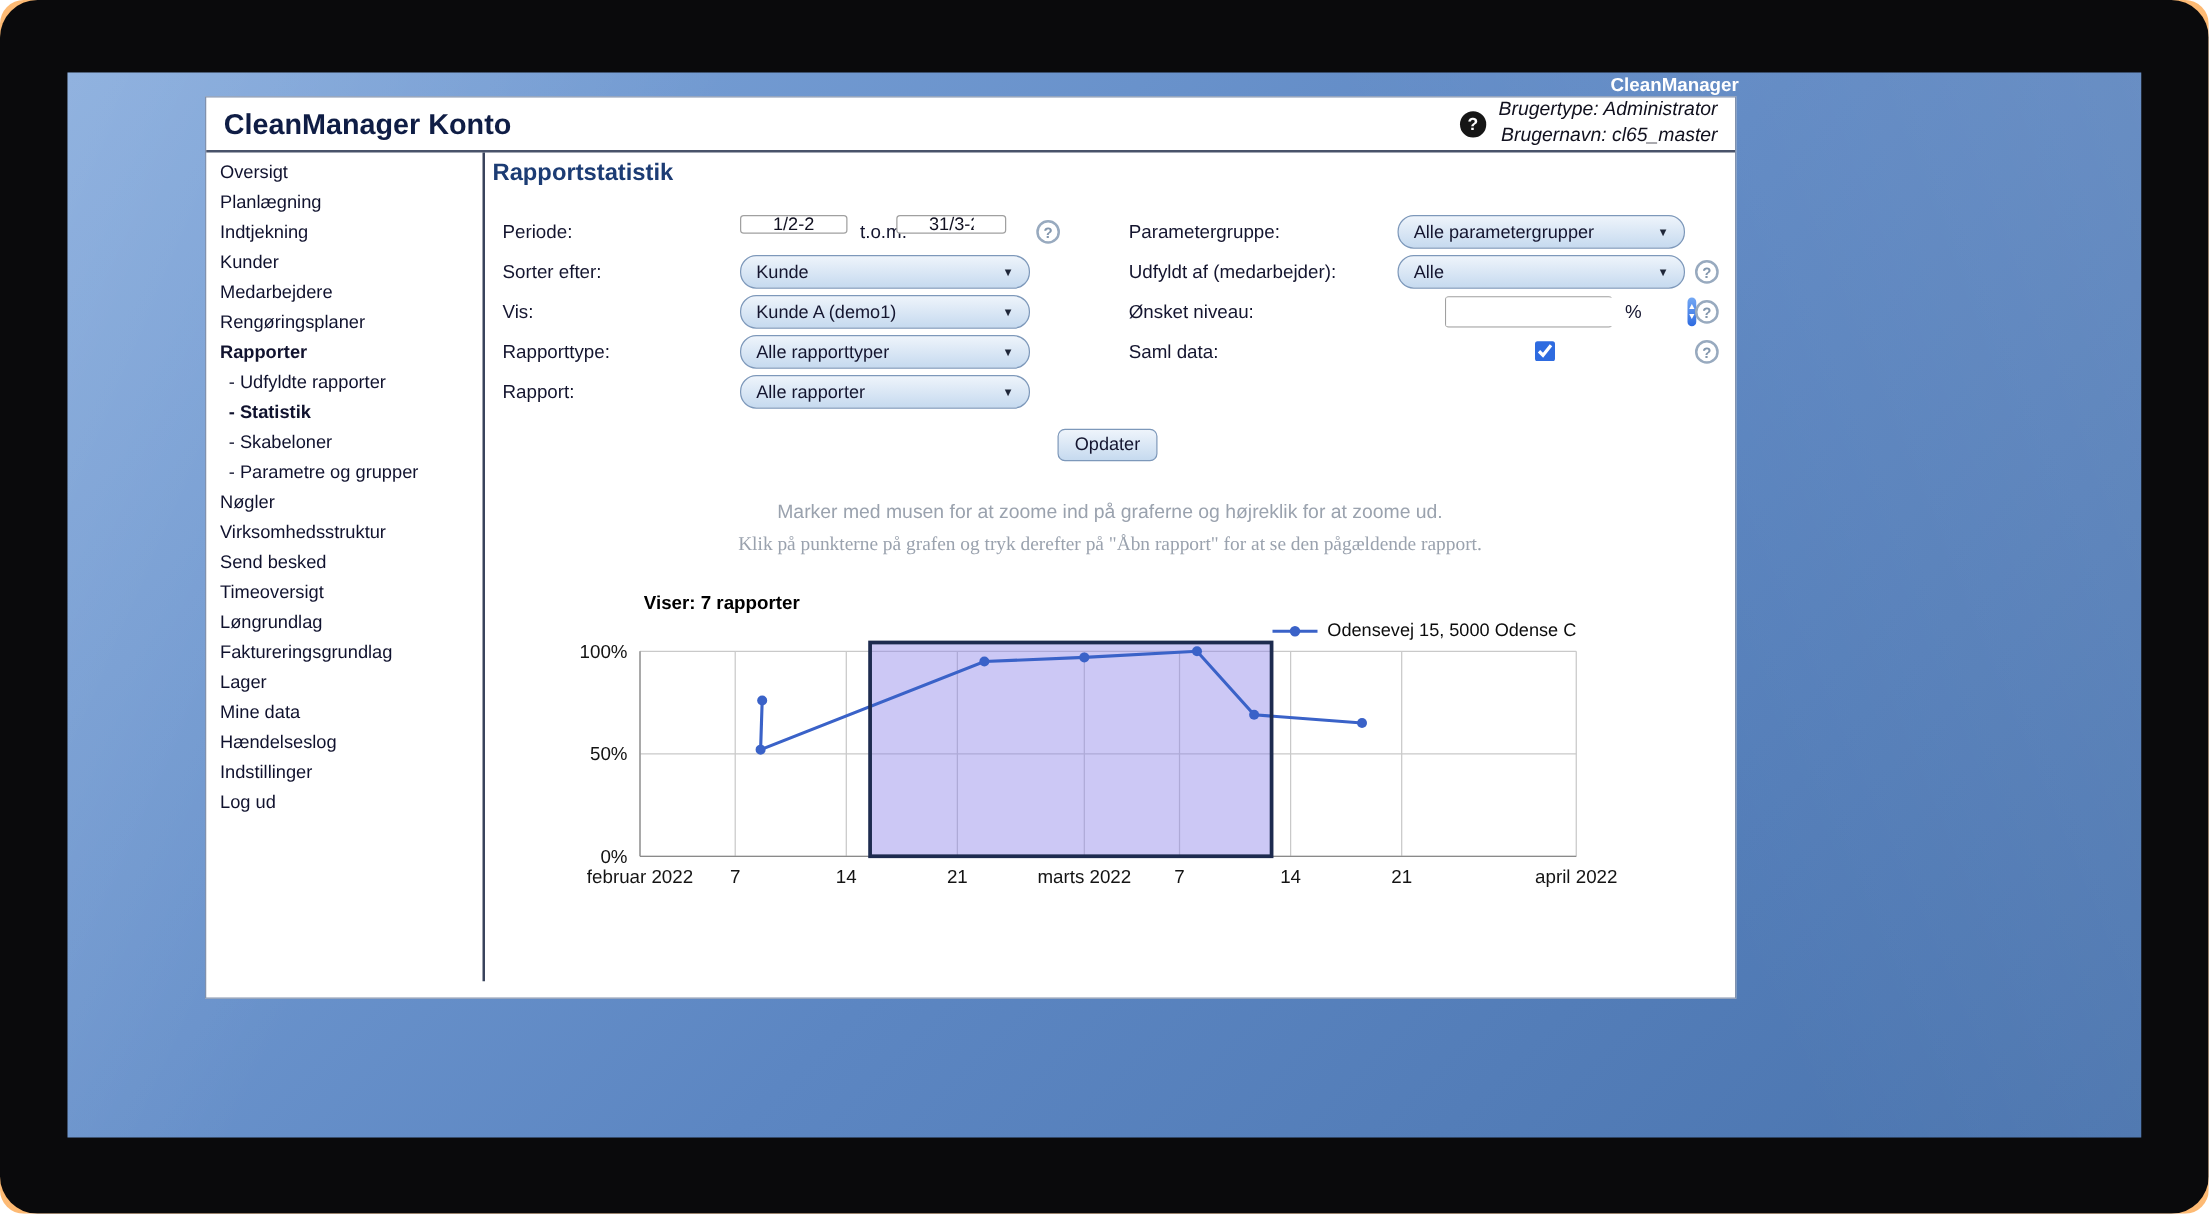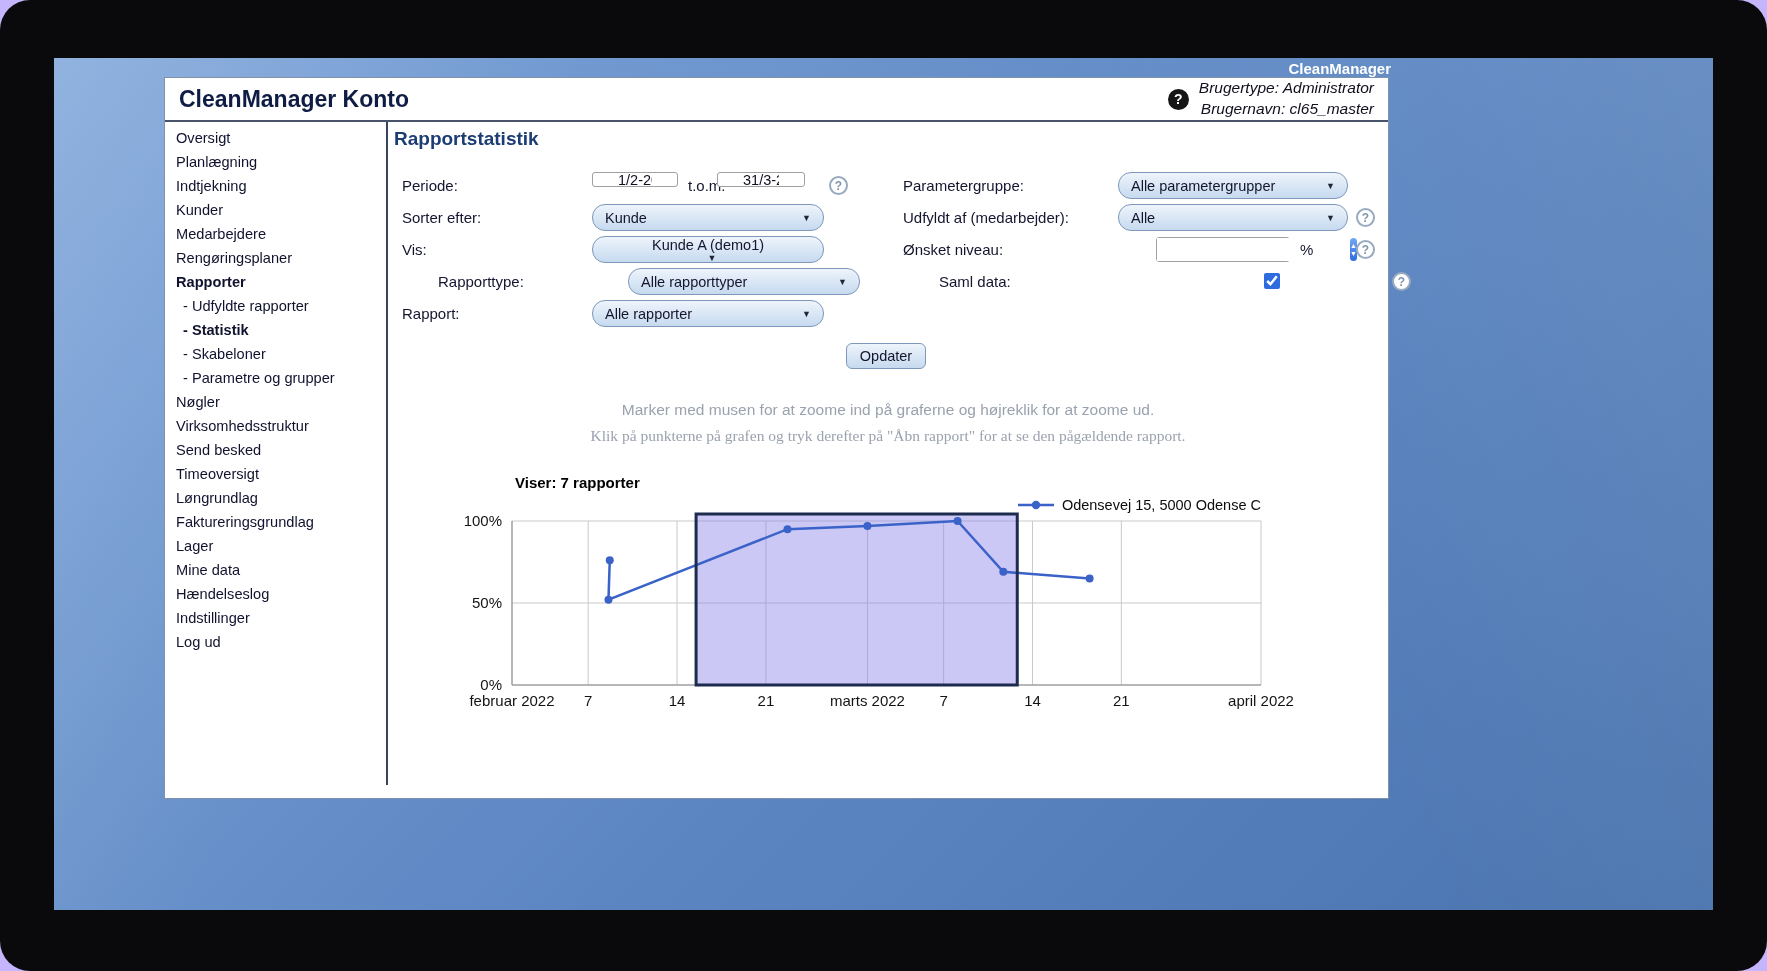--- a/index.html
+++ b/index.html
@@ -1,17 +1,17 @@
 <!DOCTYPE html>
 <html><head>
 <meta charset="utf-8">
 <style>
   * { margin:0; padding:0; box-sizing:border-box; }
   body { font-family:"Liberation Sans", sans-serif; background:#ffffff; }
-  .page { position:relative; width:1767px; height:971px; background:#c4b5fd; overflow:hidden; }
+  .page { position:relative; width:1767px; height:971px; background:#fdba74; overflow:hidden;border-radius:19px; }
   .frame { position:absolute; inset:0; background:#0a0a0c; border-radius:30px; }
   .desktop {
     position:absolute; left:54px; top:58px; width:1659px; height:852px;
     background:
       linear-gradient(115deg, rgba(255,255,255,0.14) 0%, rgba(255,255,255,0) 26%),
       linear-gradient(245deg, rgba(255,255,255,0.10) 0%, rgba(255,255,255,0) 32%),
       linear-gradient(135deg, #7fa6da 0%, #5c86c2 55%, #4a74ae 100%);
     overflow:hidden;
   }
   .watermark { position:absolute; top:2px; right:322px; color:#ffffff; font-weight:bold; font-size:15px; }
@@ -159,37 +159,37 @@
               <span class="flabel l-right">Udfyldt af (medarbejder):</span>
               <div class="dropdown" style="left:730px; width:230px;">
                 <span>Alle</span>
                 <span class="dd-arrow">▼</span>
               </div>
               <span class="help" style="left:968px;">?</span>
             </div>
 
             <div class="frow" style="top:114px;">
               <span class="flabel l-left">Vis:</span>
-              <div class="dropdown" style="left:204px; width:232px;flex-direction:column;">
+              <div class="dropdown" style="left:204px; width:232px;">
                 <span>Kunde A (demo1)</span>
                 <span class="dd-arrow">▼</span>
               </div>
               <span class="flabel l-right">Ønsket niveau:</span>
               <div class="stepper-wrap">
                 <input class="stepper-input" value="" style="">
                 <div class="stepper">
                   <span>▲</span>
                   <span>▼</span>
                 </div>
               </div>
               <span class="pct">%</span>
               <span class="help" style="left:968px;">?</span>
             </div>
 
-            <div class="frow" style="top:146px;margin-left:36px;">
+            <div class="frow" style="top:146px;">
               <span class="flabel l-left">Rapporttype:</span>
               <div class="dropdown" style="left:204px; width:232px;">
                 <span>Alle rapporttyper</span>
                 <span class="dd-arrow">▼</span>
               </div>
               <span class="flabel l-right">Saml data:</span>
               <input type="checkbox" class="chk" checked="true" style="">
               <span class="help" style="left:968px;">?</span>
             </div>
 

